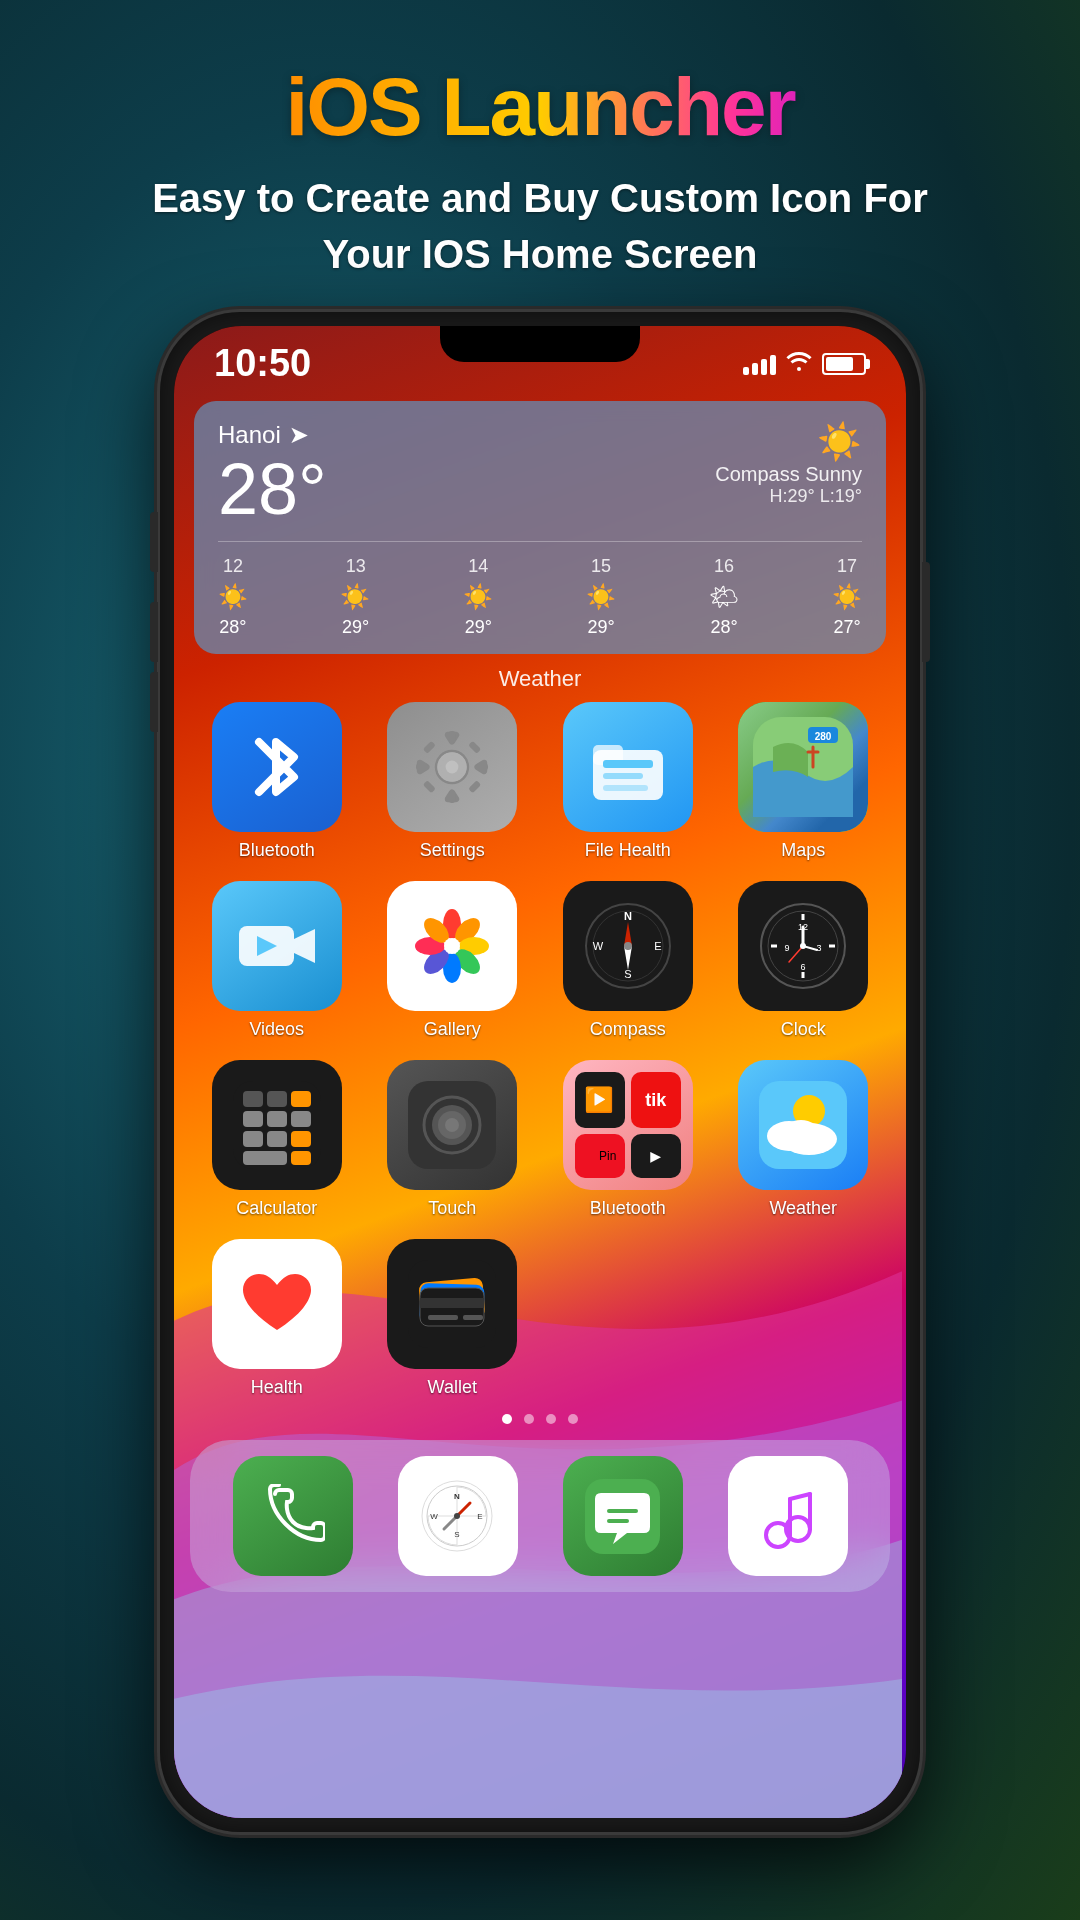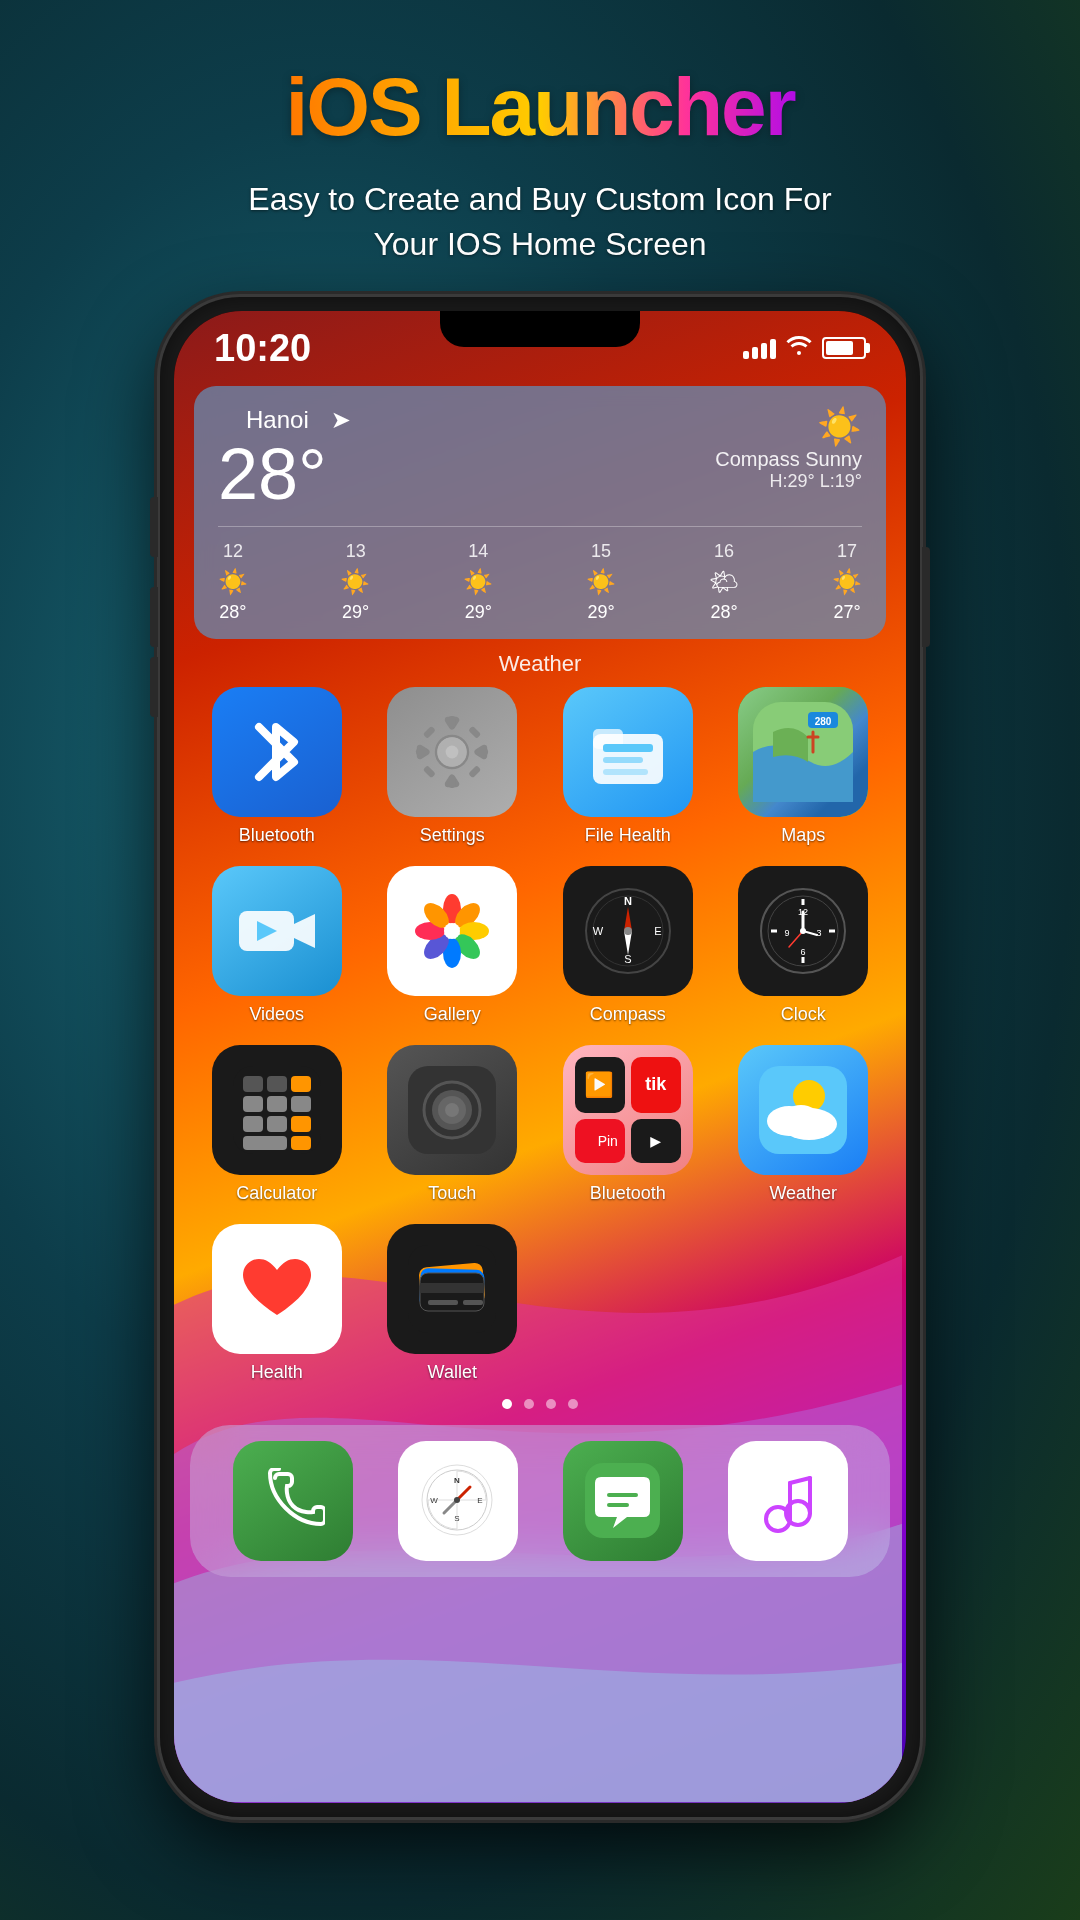--- a/index.html
+++ b/index.html
@@ -24,25 +24,25 @@
       font-weight: 900;
       background: linear-gradient(90deg, #ff6b00, #ff9d00, #ffcc00, #ff3399, #9900ff);
       -webkit-background-clip: text;
       -webkit-text-fill-color: transparent;
       background-clip: text;
       letter-spacing: -2px;
       text-shadow: none;
       filter: drop-shadow(0 2px 4px rgba(0,0,0,0.3));
     }
     .header-subtitle {
-      font-size: 32px;
-      color: white;
-      font-weight: 400;
+      font-size: 40px;
+      color: white;
+      font-weight: 700;
       line-height: 1.4;
-      margin-top: 23px;
+      margin-top: 16px;
       text-shadow: 0 1px 3px rgba(0,0,0,0.5);
     }
 
     
     .phone-frame {
       width: 760px;
       height: 1520px;
       background: #1a1a1a;
       border-radius: 80px;
       padding: 14px;
@@ -187,22 +187,21 @@
       display: flex;
       justify-content: space-between;
       align-items: flex-start;
     }
     .weather-left .city {
       font-size: 24px;
       color: white;
       font-weight: 500;
       display: flex;
       align-items: flex-end;
-      gap: 22px;
-      margin-left: 28px;
+      gap: 8px;
     }
     .weather-left .temp {
       font-size: 72px;
       color: white;
       font-weight: 200;
       line-height: 1;
       margin-top: 4px;
     }
     .weather-right {
       text-align: right;
@@ -414,21 +413,21 @@
     <div class="wallpaper">
       <svg class="wave-shape" viewBox="0 0 732 900" preserveAspectRatio="none" xmlns="http://www.w3.org/2000/svg">
         <path d="M0,400 C200,300 400,500 732,350 L732,900 L0,900 Z" fill="rgba(220,50,150,0.6)"></path>
         <path d="M0,550 C150,450 350,600 732,480 L732,900 L0,900 Z" fill="rgba(180,100,220,0.5)"></path>
         <path d="M0,680 C200,600 500,700 732,620 L732,900 L0,900 Z" fill="rgba(150,200,230,0.4)"></path>
         <path d="M0,780 C250,720 450,800 732,760 L732,900 L0,900 Z" fill="rgba(150,220,240,0.35)"></path>
       </svg>
     </div>
 
     <div class="status-bar">
-      <span class="status-time">10:20</span>
+      <span class="status-time">10:50</span>
       <div class="status-icons">
         <div class="signal-bars">
           <div class="signal-bar" style="height:8px"></div>
           <div class="signal-bar" style="height:12px"></div>
           <div class="signal-bar" style="height:16px"></div>
           <div class="signal-bar" style="height:20px"></div>
         </div>
         <span class="wifi-icon">
           <svg width="26" height="20" viewBox="0 0 26 20" fill="white">
             <path d="M13 16a2 2 0 1 1 0 4 2 2 0 0 1 0-4z"></path>
@@ -662,21 +661,21 @@
         </div>
         <span class="app-label">Touch</span>
       </div>
 
 
       <div class="app-item">
         <div class="app-icon icon-antisocial" style="background: linear-gradient(145deg, #ffb6c1, #f08080);">
           <div style="display:grid;grid-template-columns:1fr 1fr;gap:6px;padding:12px;width:100%;height:100%;">
             <div style="background:#1a1a1a;border-radius:10px;display:flex;align-items:center;justify-content:center;font-size:24px;">▶️</div>
             <div style="background:#ee1111;border-radius:10px;display:flex;align-items:center;justify-content:center;color:white;font-size:18px;font-weight:bold;">tik</div>
-            <div style="background:#ee1122;border-radius:10px;display:flex;align-items:center;justify-content:center;color:#ffffff;font-size:14px;padding-left:16px;">Pin</div>
+            <div style="background:#ee1122;border-radius:10px;display:flex;align-items:center;justify-content:center;color:#000000;font-size:12px;padding-left:16px;">Pin</div>
             <div style="background:#1a1a1a;border-radius:10px;display:flex;align-items:center;justify-content:center;color:white;font-size:14px;">▶</div>
           </div>
         </div>
         <span class="app-label">Bluetooth</span>
       </div>
 
       <div class="app-item">
         <div class="app-icon icon-weather">
           <svg width="88" height="88" viewBox="0 0 88 88">
             <rect width="88" height="88" rx="20" fill="#5ac8fa"></rect>

